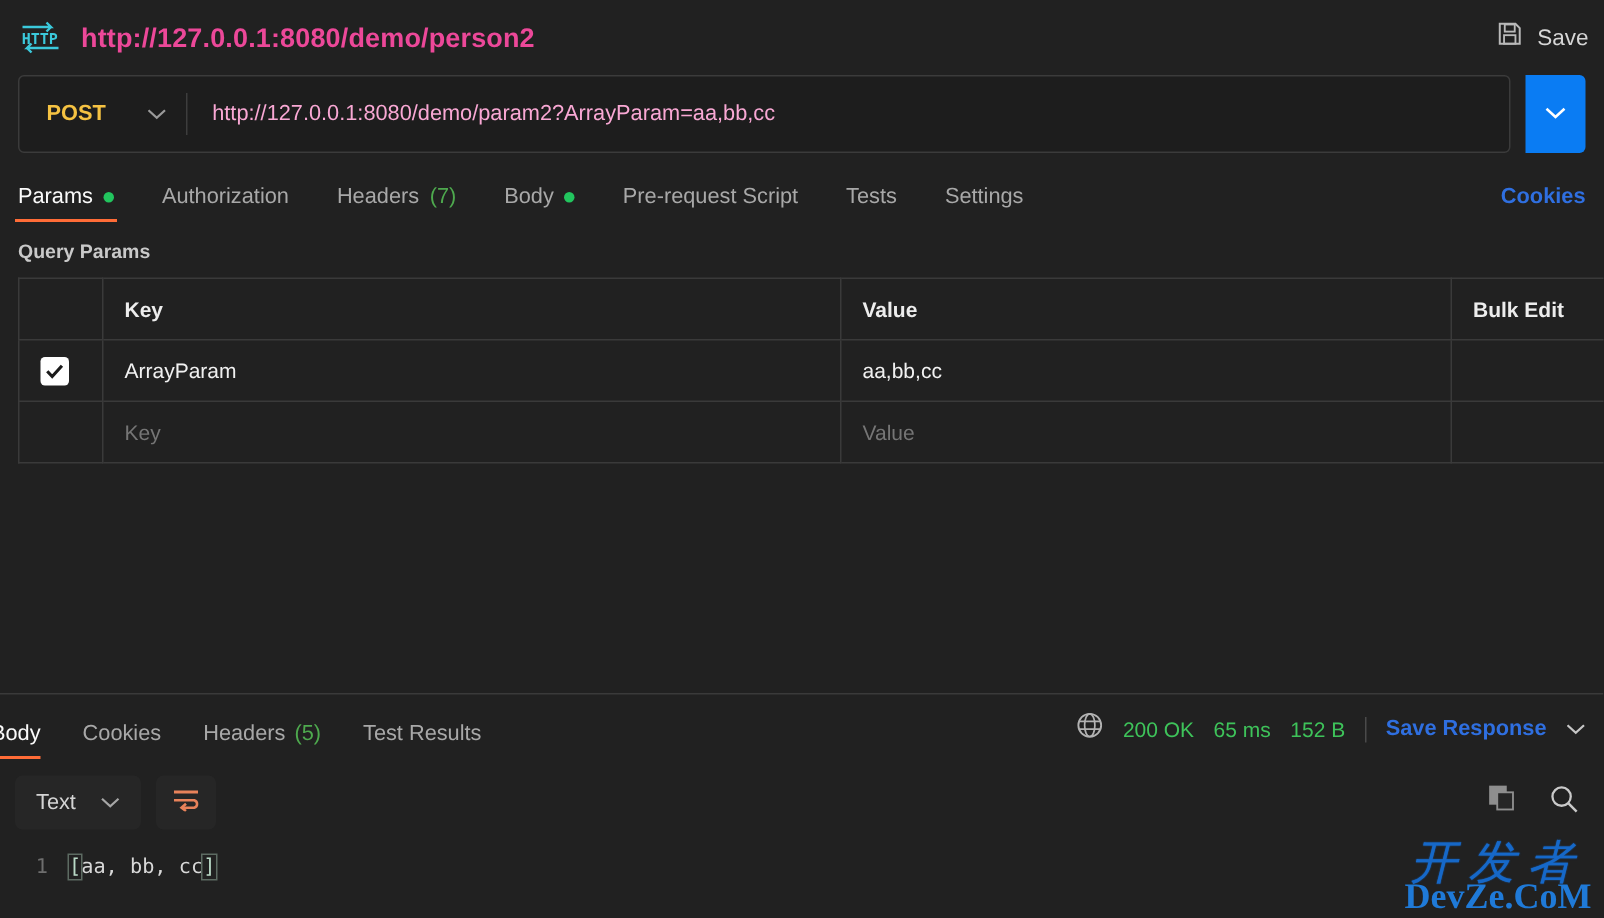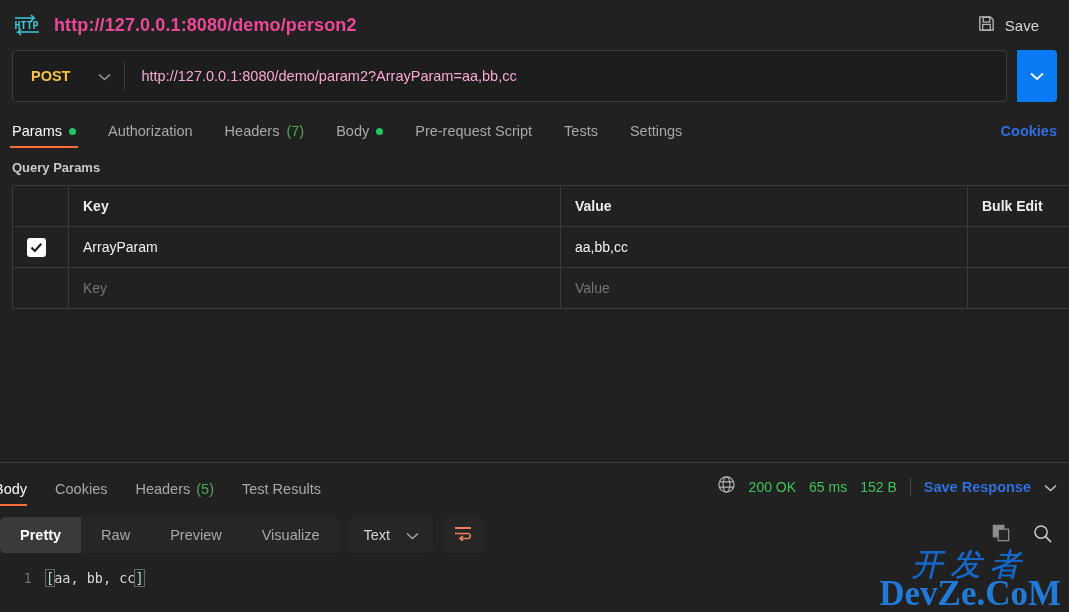--- a/index.html
+++ b/index.html
@@ -8,21 +8,21 @@
     background: #212121;
     font-family: "Liberation Sans", sans-serif;
     overflow: hidden;
   }
   body { position: relative; color: #e8e8e8; }
 
   
   .topbar {
     height: 50px;
     display: flex; align-items: center;
-    padding: 0 24px 0 12px;
+    padding: 0 4px 0 12px;
     position: relative;
   }
   .http-icon { width: 30px; height: 26px; flex: 0 0 auto; margin-right: 12px; }
   .req-title {
     font-size: 18px; font-weight: bold; color: #ec4899;
     letter-spacing: .1px;
   }
   .save-wrap {
     margin-left: auto; display: flex; align-items: center; gap: 9px;
     padding: 4px 6px; border-radius: 4px; cursor: pointer;
@@ -203,21 +203,21 @@
     position: absolute; right: 8px; bottom: 2px;
     text-align: center; pointer-events: none; user-select: none;
   }
   .wm1 {
     font-size: 31px; color: #1668c8; letter-spacing: 8px;
     font-family: "DejaVu Sans", sans-serif; line-height: 1.05;
     text-shadow: 0 0 1px #1668c8;
     font-style: italic;
   }
   .wm2 {
-    font-size: 35px; color: #1f7ad8; font-weight: bold;
+    font-size: 24px; color: #1f7ad8; font-weight: bold;
     font-family: "Liberation Serif", serif; line-height: .95;
     margin-top: -4px;
   }
 </style>
 </head>
 <body>
 
 <div class="topbar">
   <span class="http-icon">
     <svg width="30" height="26" viewBox="0 0 30 26">
@@ -358,26 +358,20 @@
     <span class="save-resp">Save Response</span>
     <span>
       <svg width="13" height="8" viewBox="0 0 13 8">
           <path d="M1 1.5 L6.5 6.5 L12 1.5" stroke="#c6c6c6" stroke-width="1.5" fill="none"></path>
         </svg>
     </span>
   </div>
 </div>
 
 <div class="body-toolbar">
-  <div class="seg">
-    <div class="s active">Pretty</div>
-    <div class="s">Raw</div>
-    <div class="s">Preview</div>
-    <div class="s">Visualize</div>
-  </div>
 
   <div class="pill">
     <span>Text</span>
     <span>
       <svg width="13" height="8" viewBox="0 0 13 8">
           <path d="M1 1.5 L6.5 6.5 L12 1.5" stroke="#a6a6a6" stroke-width="1.5" fill="none"></path>
         </svg>
     </span>
   </div>
 

